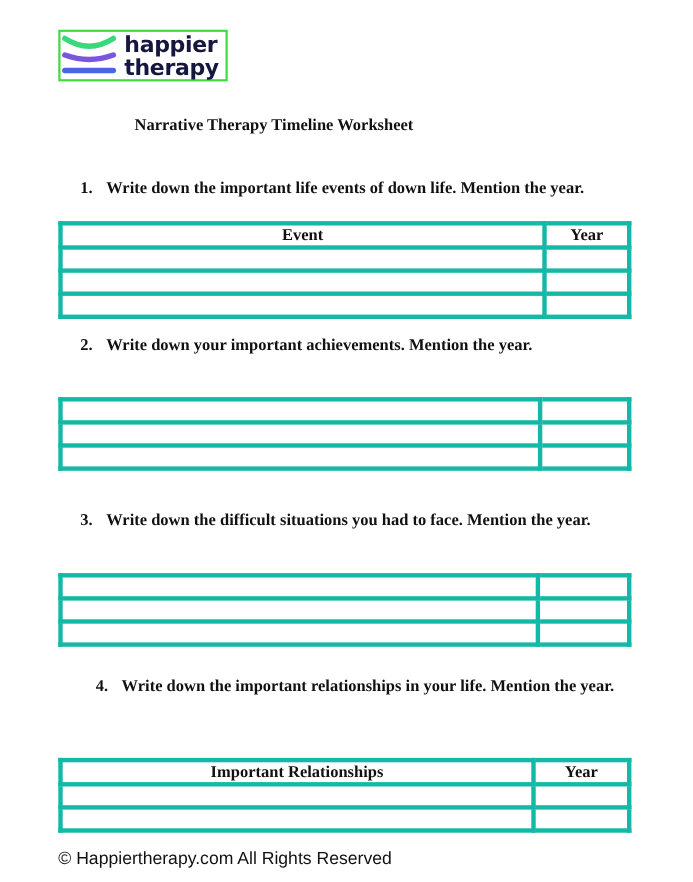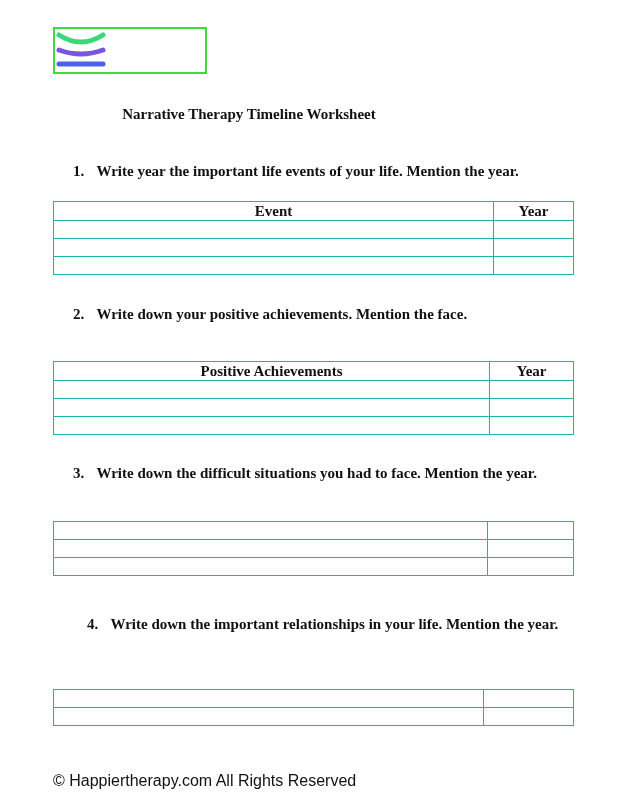--- a/index.html
+++ b/index.html
@@ -6,40 +6,44 @@
     body { width: 630px; height: 802px; position: relative; overflow: hidden; font-family: "Liberation Serif", serif; color: #111; }
     .logo { position: absolute; left: 53px; top: 27px; width: 154px; height: 47px; border: 2px solid #3ddc3d; box-sizing: border-box; background: #fff; }
     .logo svg { position: absolute; left: 0; top: 0; }
     .logo-text { position: absolute; left: 58px; top: 0px; font-family: "DejaVu Sans", sans-serif; font-weight: bold; color: #16163f; font-size: 20px; line-height: 20px; letter-spacing: -0.3px; }
     .logo-text .l1 { display:block; margin-top: 1px; }
     .logo-text .l2 { display:block; margin-top: 1px; }
     .title { position: absolute; left: 0; width: 498px; top: 106px; text-align: center; font-weight: bold; font-size: 15px; }
     .question { position: absolute; left: 73px; font-weight: bold; font-size: 15px; white-space: nowrap; }
     .question .num { display: inline-block; width: 20px; }
     table.ws { position: absolute; left: 53px; width: 521px; border-collapse: collapse; font-size: 15px; }
-    table.ws td, table.ws th { border: 1px solid #14b8a6; padding: 0; height: 17px; }
+    table.ws td, table.ws th { border: 4px solid #14b8a6; padding: 0; height: 17px; }
     table.ws th { font-weight: bold; text-align: center; height: 18px; line-height: 18px; }
     .footer { position: absolute; left: 53px; top: 772px; font-family: "Liberation Sans", sans-serif; font-size: 16px; color: #111; }
   </style>
 </head>
 <body>
 
 <div class="logo">
   <svg width="56" height="44" viewBox="0 0 56 44">
     <path d="M4 6 Q26 20 48 6" stroke="#38d97a" stroke-width="5" fill="none" stroke-linecap="round"></path>
     <path d="M4 21 Q26 29 48 21" stroke="#7a55e0" stroke-width="5" fill="none" stroke-linecap="round"></path>
     <path d="M4 35 L48 35" stroke="#4a64e8" stroke-width="5" fill="none" stroke-linecap="round"></path>
   </svg>
+  <div class="logo-text">
+    <span class="l1">happier</span>
+    <span class="l2">therapy</span>
+  </div>
 </div>
 
 <div class="title">Narrative Therapy Timeline Worksheet</div>
 
 <div class="question" style="top:163px;">
   <span class="num">1.</span>
-  <span>Write year the important life events of your life. Mention the year.</span>
+  <span>Write down the important life events of down life. Mention the year.</span>
 </div>
 <table class="ws" style="top:201px;">
   <colgroup>
       <col style="width:440px">
       <col>
     </colgroup>
   <tbody>
       <tr>
     <th>Event</th>
     <th>Year</th>
@@ -54,32 +58,28 @@
       </tr>
   <tr>
         <td></td>
         <td></td>
       </tr>
 </tbody>
   </table>
 
 <div class="question" style="top:306px;">
   <span class="num">2.</span>
-  <span>Write down your positive achievements. Mention the face.</span>
+  <span>Write down your important achievements. Mention the year.</span>
 </div>
 <table class="ws" style="top:361px;">
   <colgroup>
       <col style="width:436px">
       <col>
     </colgroup>
   <tbody>
-      <tr>
-    <th>Positive Achievements</th>
-    <th>Year</th>
-  </tr>
   <tr>
         <td></td>
         <td></td>
       </tr>
   <tr>
         <td></td>
         <td></td>
       </tr>
   <tr>
         <td></td>
@@ -116,20 +116,24 @@
 <div class="question" style="top:616px;margin-left:14px;">
   <span class="num">4.</span>
   <span>Write down the important relationships in your life. Mention the year.</span>
 </div>
 <table class="ws" style="top:689px;">
   <colgroup>
       <col style="width:430px">
       <col>
     </colgroup>
   <tbody>
+      <tr>
+    <th>Important Relationships</th>
+    <th>Year</th>
+  </tr>
   <tr>
         <td></td>
         <td></td>
       </tr>
   <tr>
         <td></td>
         <td></td>
       </tr>
 </tbody>
   </table>

